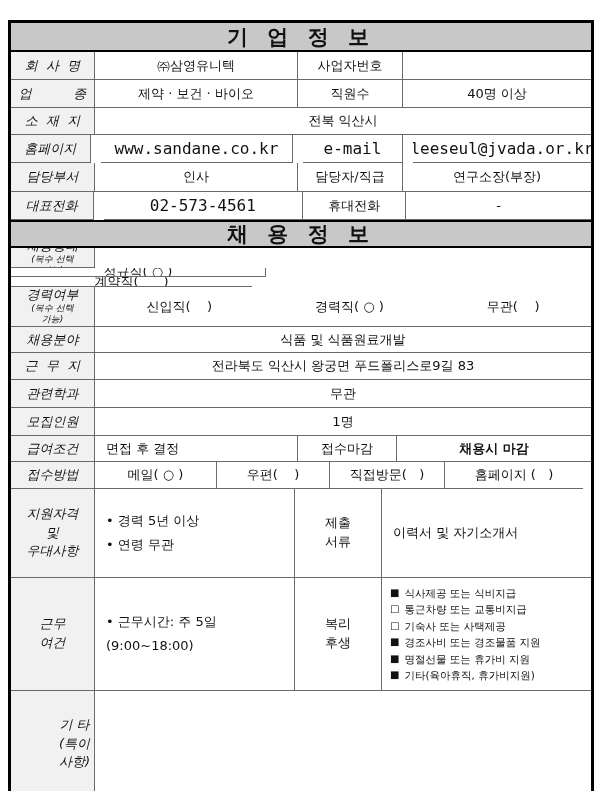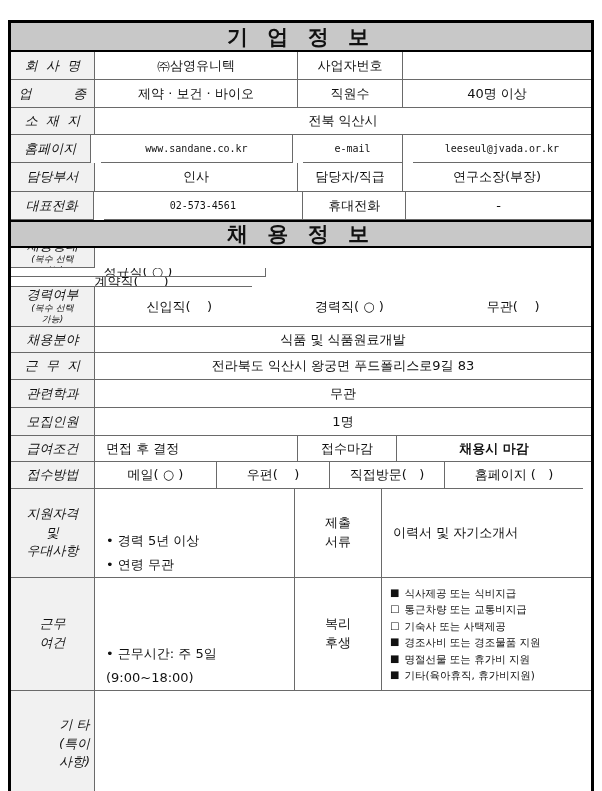--- a/index.html
+++ b/index.html
@@ -22,26 +22,26 @@
   .row.lastrow .c{border-bottom:none;padding-left:44px;}
   .lab{background:#f1f1f1;}
   .sec{
     background:#c8c8c8;font-weight:bold;font-size:21px;letter-spacing:6px;
     border-bottom:2px solid #000;justify-content:center;
   }
   .sec.mid{border-top:2px solid #000;}
   .pre{white-space:pre;}
   .preline{white-space:pre-line;line-height:1.45;}
   .left{justify-content:flex-start;text-align:left;padding-left:11px;}
-  .mono{font-family:"DejaVu Sans Mono","Liberation Mono",monospace;font-size:10px;margin-left:10px;}
+  .mono{font-family:"DejaVu Sans Mono","Liberation Mono",monospace;font-size:16px;margin-left:10px;}
   .bold{font-weight:bold;}
   .sub{font-size:9px;line-height:1.25;white-space:pre-line;}
   .labcol{flex-direction:column;line-height:1.2;}
   .spread{justify-content:space-around;}
-  .bullets{flex-direction:column;align-items:flex-start;justify-content:flex-end;line-height:24px;}
+  .bullets{flex-direction:column;align-items:flex-start;justify-content:center;line-height:24px;}
   .welfare{flex-direction:column;align-items:flex-start;justify-content:center;
     font-size:10.5px;line-height:16.5px;padding-left:8px;}
   .welfare .witem{display:flex;align-items:center;white-space:pre;}
   .welfare .mark{margin-right:5px;font-size:10px;}
   
   .w-lab{width:84px;font-style:italic;}
   .w-a{width:203px;} .w-b{width:105px;} .w-c{width:188px;}
   .w-full{width:496px;}
   .w-t1{width:255px;} .w-t2{width:241px;}
   .w-s2{width:99px;} .w-s3{width:194px;}

